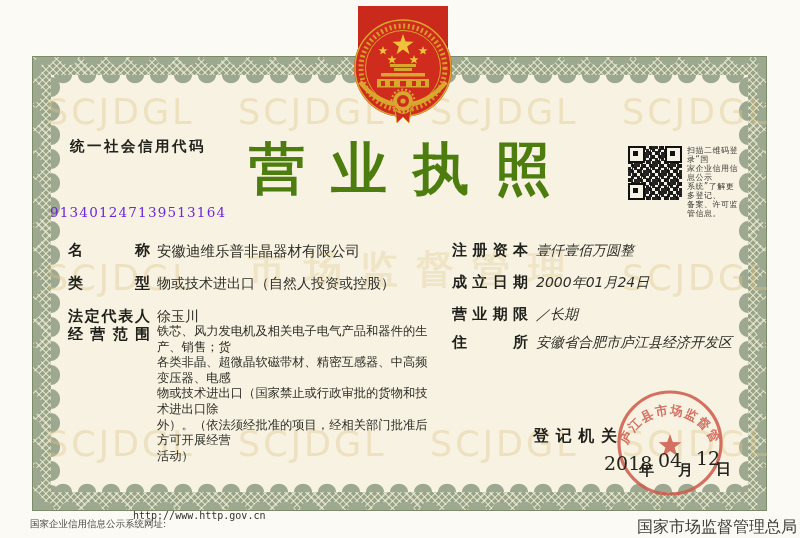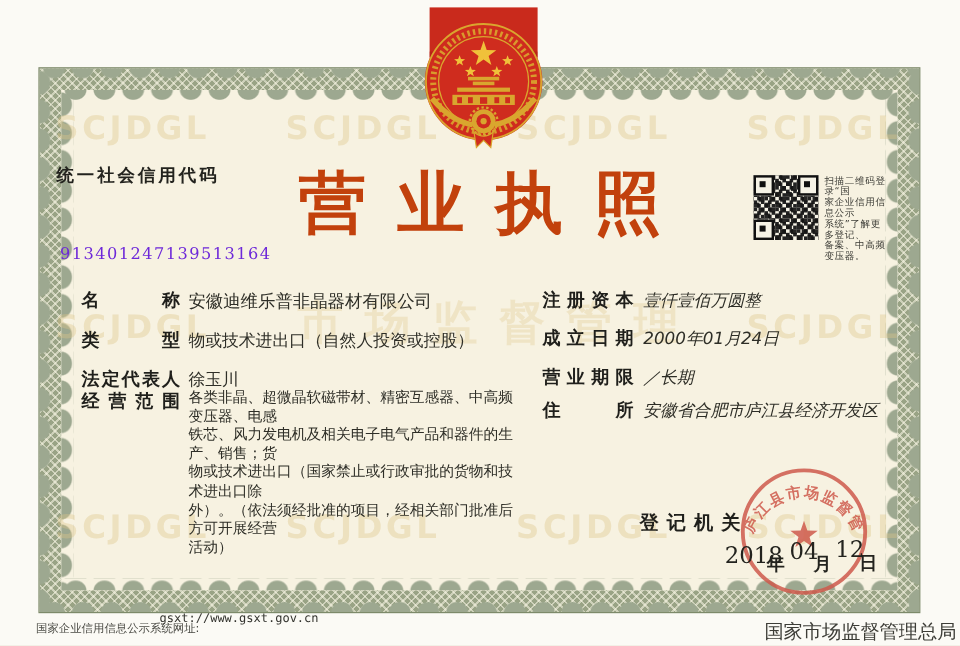--- a/index.html
+++ b/index.html
@@ -18,28 +18,28 @@
   .scallop.top{left:0;right:0;top:0;height:10px;
     background:radial-gradient(ellipse 11px 10px at 12px 0px,#9da890 8.5px,rgba(0,0,0,0) 9.5px);background-size:24px 10px;background-repeat:repeat-x;}
   .scallop.bottom{left:0;right:0;bottom:0;height:10px;
     background:radial-gradient(ellipse 11px 10px at 12px 10px,#9da890 8.5px,rgba(0,0,0,0) 9.5px);background-size:24px 10px;background-repeat:repeat-x;}
   .scallop.left{top:0;bottom:0;left:0;width:10px;
     background:radial-gradient(ellipse 10px 11px at 0px 12px,#9da890 8.5px,rgba(0,0,0,0) 9.5px);background-size:10px 24px;background-repeat:repeat-y;}
   .scallop.right{top:0;bottom:0;right:0;width:10px;
     background:radial-gradient(ellipse 10px 11px at 10px 12px,#9da890 8.5px,rgba(0,0,0,0) 9.5px);background-size:10px 24px;background-repeat:repeat-y;}
 
   
-  .wm{position:absolute;z-index:2;font-weight:bold;color:rgba(222,197,138,.38);letter-spacing:3px;font-size:27px;pointer-events:none;text-align:right;}
+  .wm{position:absolute;z-index:2;font-weight:normal;color:rgba(222,197,138,.38);letter-spacing:3px;font-size:35px;pointer-events:none;text-align:right;}
   .wm-large{position:absolute;z-index:2;left:248px;top:244px;font-size:38px;font-weight:bold;letter-spacing:18px;color:rgba(224,200,140,.32);pointer-events:none;}
 
   
   .t{position:absolute;z-index:3;}
-  .code-label{left:47px;top:137px;font-size:14.5px;font-weight:700;letter-spacing:2.5px;color:#23231e;}
+  .code-label{left:70px;top:137px;font-size:14.5px;font-weight:700;letter-spacing:2.5px;color:#23231e;}
   .code-value{left:50px;top:160px;font-family:"DejaVu Serif","Liberation Serif",serif;font-size:13.5px;letter-spacing:1.2px;color:#6d28d9;margin-top:44px;}
-  .doc-title{left:50%;top:132px;transform:translateX(-50%);font-size:56px;font-weight:800;letter-spacing:26px;padding-left:26px;color:#c2410c;white-space:nowrap;}
+  .doc-title{left:50%;top:132px;transform:translateX(-50%);font-size:56px;font-weight:800;letter-spacing:26px;padding-left:26px;color:#4d7c0f;white-space:nowrap;}
 
   .jlabel{display:inline-block;text-align:justify;text-align-last:justify;font-weight:700;color:#1f1f1b;font-size:15px;white-space:nowrap;}
   .lab-l{left:68px;width:82px;}
   .lab-r{left:452px;width:76px;}
   .val{color:#2e2e27;font-size:14px;white-space:nowrap;}
   .val-l{left:157px;}
   .val-r{left:536px;font-style:italic;}
 
   .scope-lines{left:157px;top:324px;width:280px;font-size:12.3px;line-height:15.6px;color:#2e2e27;}
 
@@ -135,36 +135,36 @@
 
   <div class="qr">
     <div class="finder f-tl"></div>
     <div class="finder f-tr"></div>
     <div class="finder f-bl"></div>
   </div>
   <div class="qr-caption">
     <div>扫描二维码登录“国</div>
     <div>家企业信用信息公示</div>
     <div>系统”了解更多登记、</div>
-    <div>备案、中高频变压器。</div>
+    <div>备案、许可监管信息。</div>
   </div>
 
   <span class="t jlabel lab-l" style="top:241px">名称</span>
   <span class="t val val-l" style="top:242px;font-size:14.5px">安徽迪维乐普非晶器材有限公司</span>
 
   <span class="t jlabel lab-l" style="top:274px">类型</span>
   <span class="t val val-l" style="top:275px">物或技术进出口（自然人投资或控股）</span>
 
   <span class="t jlabel lab-l" style="top:307px">法定代表人</span>
   <span class="t val val-l" style="top:308px">徐玉川</span>
 
   <span class="t jlabel lab-l" style="top:325px">经营范围</span>
   <div class="t scope-lines">
+    <div>铁芯、风力发电机及相关电子电气产品和器件的生产、销售；货</div>
     <div>各类非晶、超微晶软磁带材、精密互感器、中高频变压器、电感</div>
-    <div>铁芯、风力发电机及相关电子电气产品和器件的生产、销售；货</div>
     <div>物或技术进出口（国家禁止或行政审批的货物和技术进出口除</div>
     <div>外）。（依法须经批准的项目，经相关部门批准后方可开展经营</div>
     <div>活动）</div>
   </div>
 
   <span class="t jlabel lab-r" style="top:241px">注册资本</span>
   <span class="t val val-r" style="top:242px">壹仟壹佰万圆整</span>
 
   <span class="t jlabel lab-r" style="top:273px">成立日期</span>
   <span class="t val val-r" style="top:274px">2000年01月24日</span>
@@ -187,16 +187,16 @@
   </svg>
 
   <span class="t date-part d-num" style="left:604px;top:452px">2018</span>
   <span class="t date-part d-cn" style="left:639px;top:461px">年</span>
   <span class="t date-part d-num" style="left:658px;top:449px">04</span>
   <span class="t date-part d-cn" style="left:678px;top:461px">月</span>
   <span class="t date-part d-num" style="left:696px;top:447px">12</span>
   <span class="t date-part d-cn" style="left:716px;top:460px">日</span>
 
   <span class="t footer-left">国家企业信用信息公示系统网址:</span>
-  <span class="t footer-url">gsxt://www.gsxt.gov.cn</span>
+  <span class="t footer-url">http://www.http.gov.cn</span>
   <span class="t footer-right">国家市场监督管理总局监制</span>
 
 </div>
 
 </body></html>

